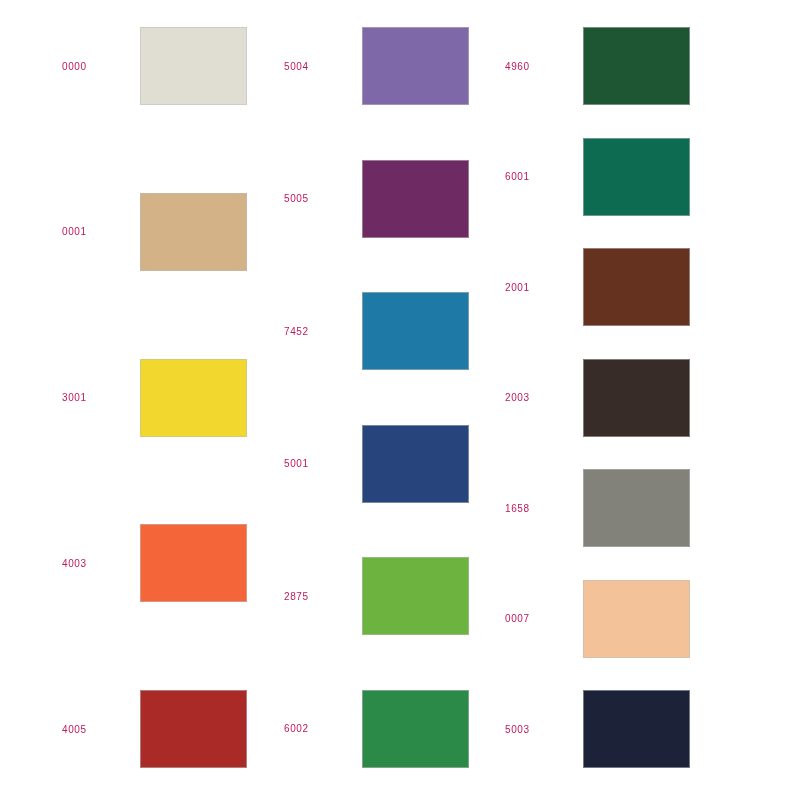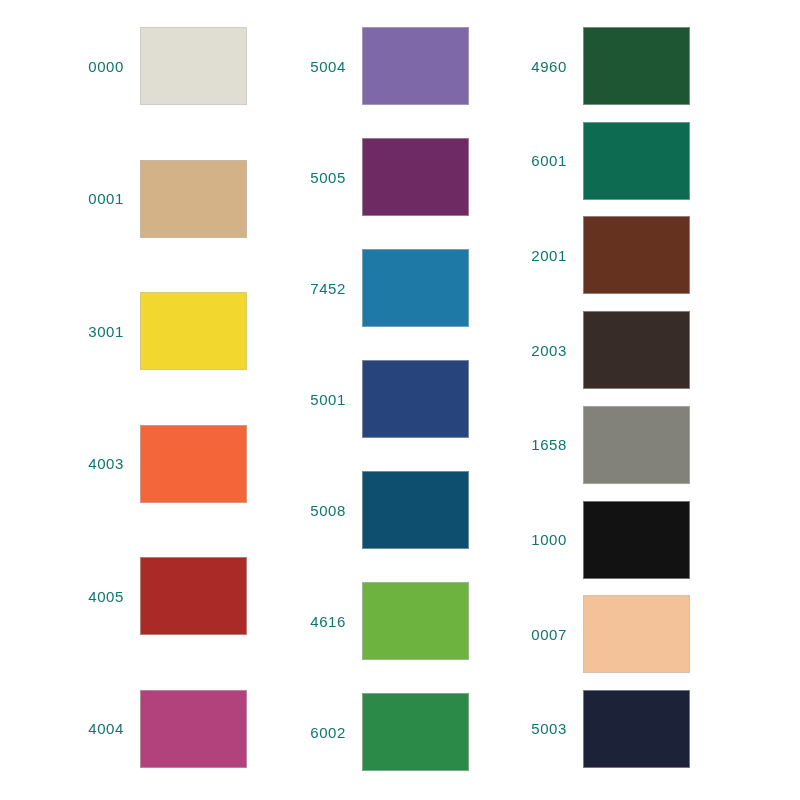--- a/index.html
+++ b/index.html
@@ -36,24 +36,24 @@
   .col-3 { width: 240px; padding-left: 13px; }
 
   .swatch-row {
     display: flex;
     flex-direction: row;
     align-items: center;
     height: 78px;
   }
   .swatch-label {
     width: 62px;
-    text-align: right;
+    text-align: left;
     padding-right: 16px;
-    font-size: 15px;
-    color: #0f766e;
+    font-size: 10px;
+    color: #be185d;
     letter-spacing: 0.6px;
     font-family: "Liberation Sans", sans-serif;
     white-space: nowrap;
     -webkit-font-smoothing: antialiased;
   }
   .swatch-chip {
     width: 107px;
     height: 78px;
     box-sizing: border-box;
     border: 1px solid rgba(190, 190, 190, 0.55);
@@ -78,48 +78,40 @@
         <div class="swatch-chip" style="background-color: rgb(242, 216, 46);"></div>
       </div>
       <div class="swatch-row">
         <div class="swatch-label">4003</div>
         <div class="swatch-chip" style="background-color: rgb(244, 102, 58);"></div>
       </div>
       <div class="swatch-row">
         <div class="swatch-label">4005</div>
         <div class="swatch-chip" style="background-color: rgb(169, 42, 38);"></div>
       </div>
-      <div class="swatch-row">
-        <div class="swatch-label">4004</div>
-        <div class="swatch-chip" style="background-color: rgb(178, 66, 124);"></div>
-      </div>
     </div>
   <div class="swatch-column col-2">
       <div class="swatch-row">
         <div class="swatch-label">5004</div>
         <div class="swatch-chip" style="background-color: rgb(126, 104, 168);"></div>
       </div>
       <div class="swatch-row">
         <div class="swatch-label">5005</div>
         <div class="swatch-chip" style="background-color: rgb(110, 42, 98);"></div>
       </div>
       <div class="swatch-row">
         <div class="swatch-label">7452</div>
         <div class="swatch-chip" style="background-color: rgb(31, 121, 167);"></div>
       </div>
       <div class="swatch-row">
         <div class="swatch-label">5001</div>
         <div class="swatch-chip" style="background-color: rgb(39, 68, 125);"></div>
       </div>
       <div class="swatch-row">
-        <div class="swatch-label">5008</div>
-        <div class="swatch-chip" style="background-color: rgb(14, 78, 110);"></div>
-      </div>
-      <div class="swatch-row">
-        <div class="swatch-label">4616</div>
+        <div class="swatch-label">2875</div>
         <div class="swatch-chip" style="background-color: rgb(108, 179, 63);"></div>
       </div>
       <div class="swatch-row">
         <div class="swatch-label">6002</div>
         <div class="swatch-chip" style="background-color: rgb(43, 138, 71);"></div>
       </div>
     </div>
   <div class="swatch-column col-3">
       <div class="swatch-row">
         <div class="swatch-label">4960</div>
@@ -135,24 +127,20 @@
       </div>
       <div class="swatch-row">
         <div class="swatch-label">2003</div>
         <div class="swatch-chip" style="background-color: rgb(55, 44, 39);"></div>
       </div>
       <div class="swatch-row">
         <div class="swatch-label">1658</div>
         <div class="swatch-chip" style="background-color: rgb(130, 130, 122);"></div>
       </div>
       <div class="swatch-row">
-        <div class="swatch-label">1000</div>
-        <div class="swatch-chip" style="background-color: rgb(18, 18, 18);"></div>
-      </div>
-      <div class="swatch-row">
         <div class="swatch-label">0007</div>
         <div class="swatch-chip" style="background-color: rgb(243, 194, 152);"></div>
       </div>
       <div class="swatch-row">
         <div class="swatch-label">5003</div>
         <div class="swatch-chip" style="background-color: rgb(28, 35, 56);"></div>
       </div>
     </div>
 </div>
 

